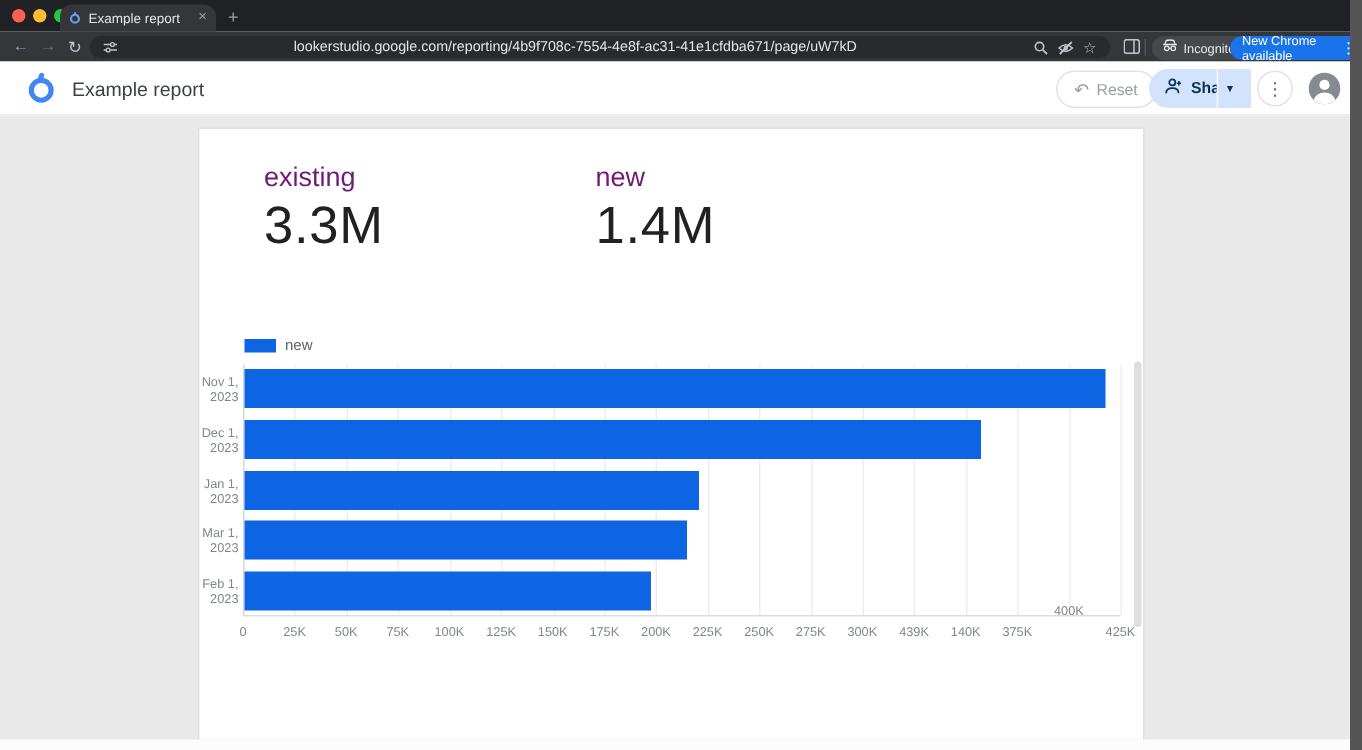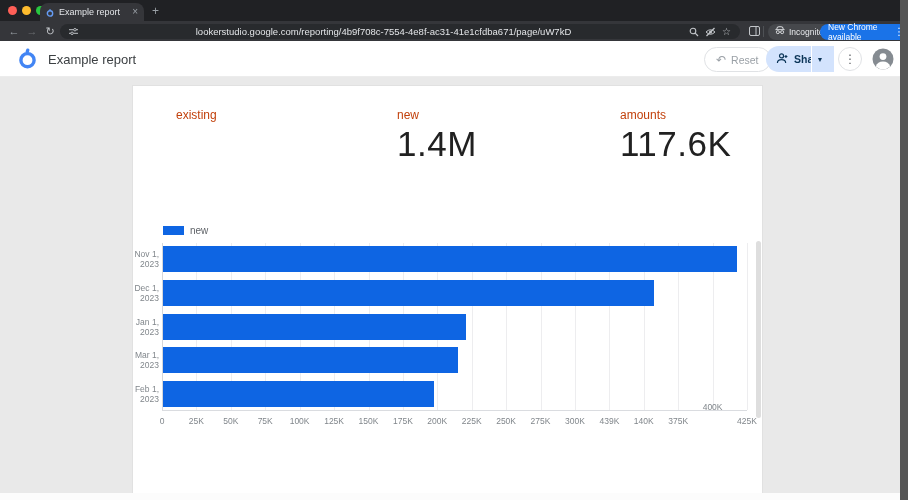--- a/index.html
+++ b/index.html
@@ -43,21 +43,21 @@
                justify-content:center; color:#0b3558; font-size:7px; }
   .btn-more { position:absolute; left:838px; top:47px; width:24px; height:24px; border:1px solid #e0e2e5;
               border-radius:50%; display:flex; align-items:center; justify-content:center;
               color:#5f6368; font-size:12px; background:#fff; }
   .avatar { position:absolute; left:872px; top:48px; }
 
   
   .canvas { position:absolute; left:133px; top:86px; width:629px; height:407px; background:#fff;
             box-shadow:0 0 0 1px rgba(0,0,0,0.03); }
   .scorecard { position:absolute; }
-  .sc-label { font-size:12px; color:#c2410c; }
+  .sc-label { font-size:18px; color:#701a75; }
   .sc-value { font-size:35px; color:#212121; margin-top:2px; letter-spacing:0.5px; }
 
   .legend { position:absolute; left:30px; top:139px; display:flex; align-items:center; gap:6px; }
   .legend-swatch { width:21px; height:9px; }
   .legend-label { font-size:10px; color:#5f6368; }
 
   .gridline { position:absolute; width:1px; }
   .bar { position:absolute; height:26px; }
   .cat-label { position:absolute; width:26px; text-align:right; font-size:8.5px; line-height:10px; color:#80868b; }
   .tick-label { position:absolute; width:36px; text-align:center; font-size:8.5px; color:#80868b; }
@@ -185,28 +185,25 @@
         <circle cx="11" cy="11" r="10.5" fill="#858b91"></circle>
         <circle cx="11" cy="8.6" r="3.4" fill="#fff"></circle>
         <path d="M3.8 18.6 Q5.5 13.6 11 13.6 Q16.5 13.6 18.2 18.6 Q14.8 21.5 11 21.5 Q7.2 21.5 3.8 18.6 Z" fill="#fff"></path>
       </svg>
   </span>
 
   <div class="canvas">
 
     <div class="scorecard" style="left:43px;top:22px;">
       <div class="sc-label">existing</div>
+      <div class="sc-value">3.3M</div>
     </div>
     <div class="scorecard" style="left:264px;top:22px;">
       <div class="sc-label">new</div>
       <div class="sc-value">1.4M</div>
-    </div>
-    <div class="scorecard" style="left:487px;top:22px;">
-      <div class="sc-label">amounts</div>
-      <div class="sc-value">117.6K</div>
     </div>
 
     <div class="legend">
       <span class="legend-swatch" style="background: rgb(14, 101, 227);"></span>
       <span class="legend-label">new</span>
     </div>
 
     <div id="bar-chart">
         <div class="gridline" style="left: 29px; top: 157px; height: 167px; background: rgb(213, 215, 218);"></div>
         <div class="tick-label" style="left: 11px; top: 330px;">0</div>

